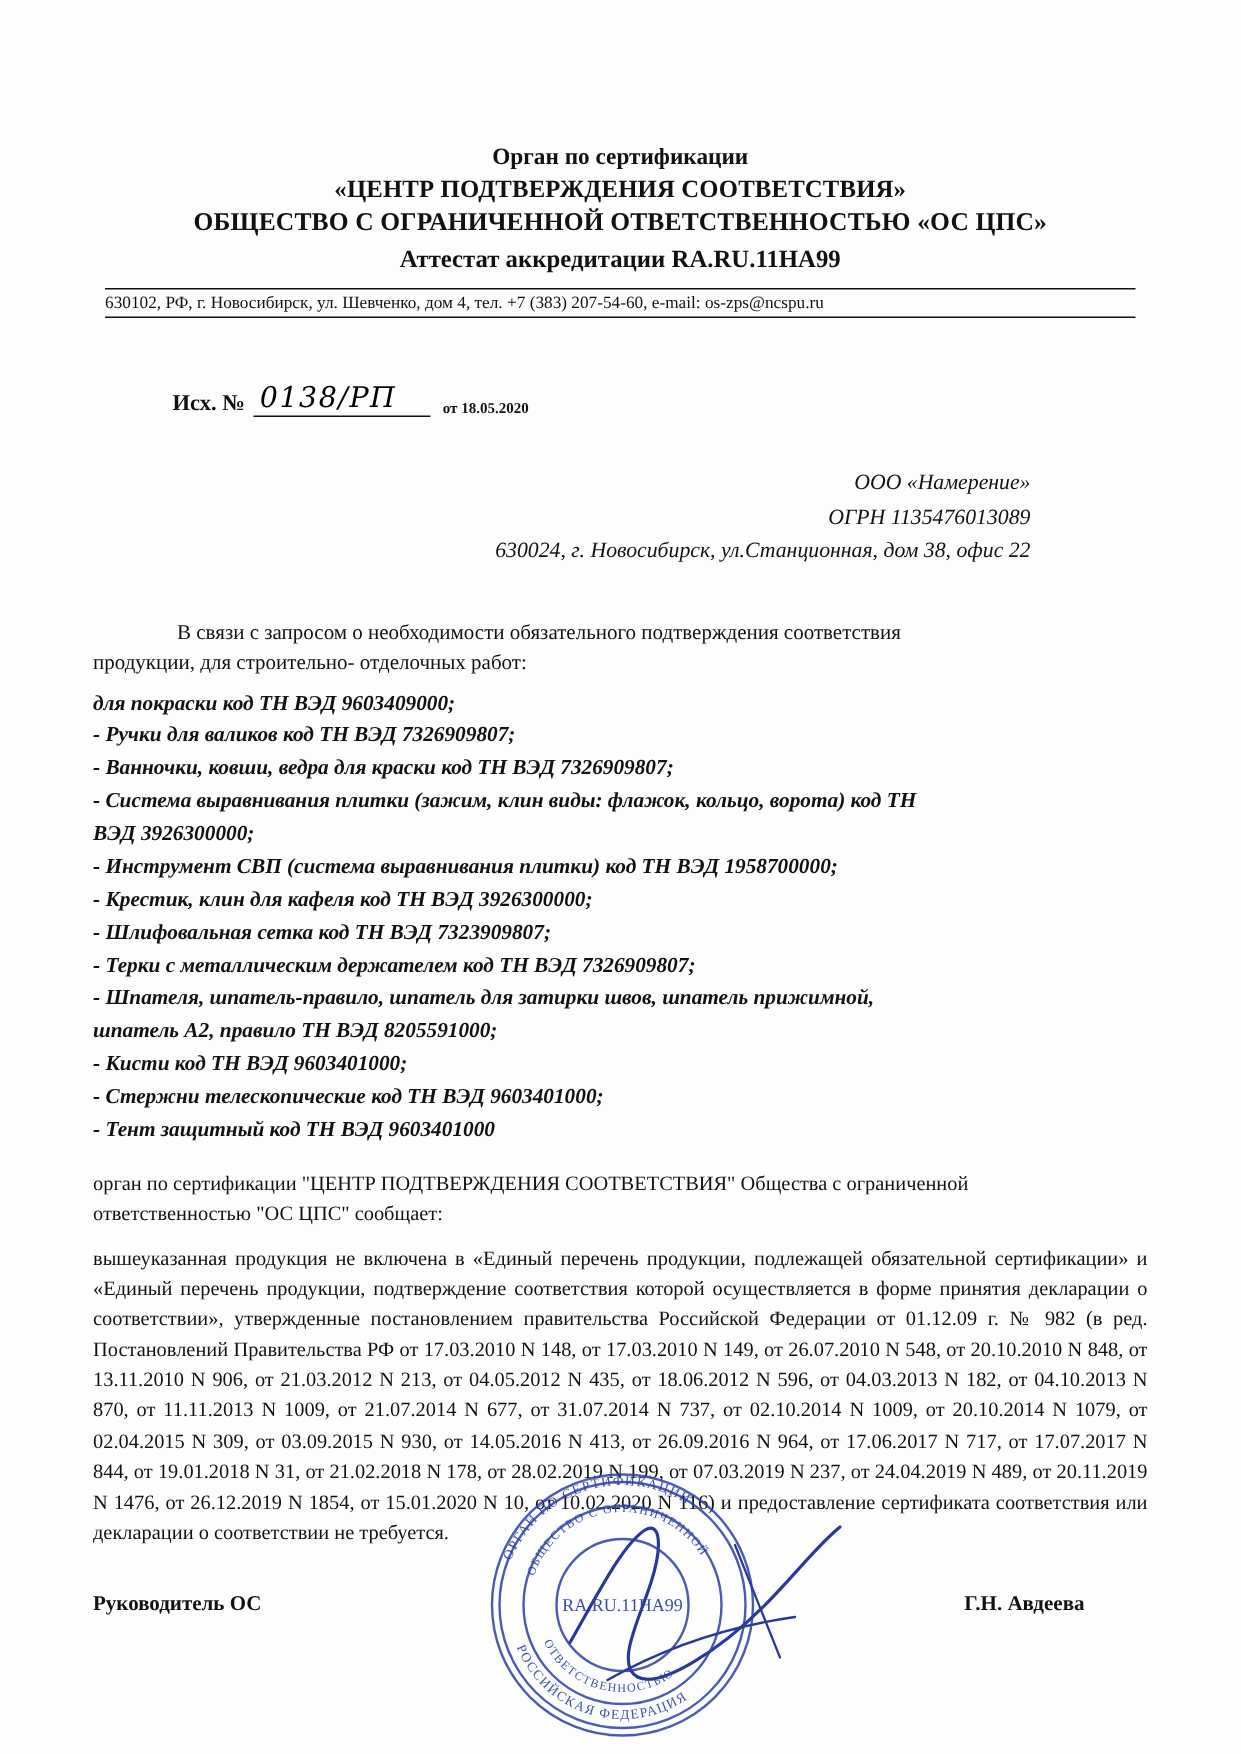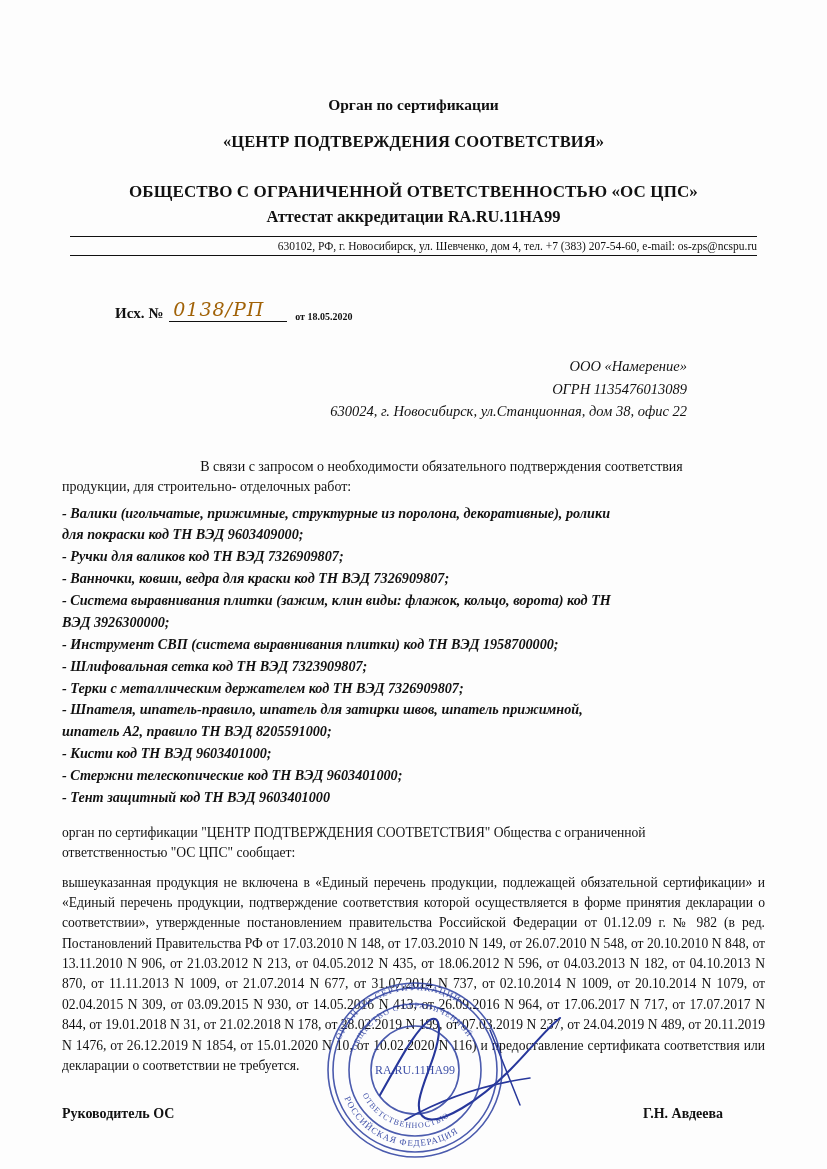--- a/index.html
+++ b/index.html
@@ -23,29 +23,29 @@
     padding: 95px 62px 40px 62px;
   }
 
   
   .header {
     text-align: center;
     font-weight: bold;
     line-height: 1.32;
   }
   .header .l1 { font-size: 15.5px; }
-  .header .l2 { font-size: 16.5px; letter-spacing: .1px; margin-top: 16px; }
-  .header .l3 { font-size: 17px; letter-spacing: .1px; margin-top: 28px; }
+  .header .l2 { font-size: 16.5px; letter-spacing: .1px; }
+  .header .l3 { font-size: 17px; letter-spacing: .1px; }
   .header .l4 { font-size: 16.5px; margin-top: 2px; }
 
   .addr-bar {
     margin: 9px 8px 0 8px;
     border-top: 1px solid #111;
     border-bottom: 1px solid #111;
-    text-align: right;
+    text-align: left;
     font-size: 11.5px;
     padding: 3px 0 3px 0;
     font-family: "Liberation Serif", serif;
   }
 
   
   .outgoing {
     margin-top: 40px;
     margin-left: 53px;
     font-size: 15px;
@@ -63,21 +63,21 @@
     margin: 0 8px 0 2px;
   }
   .outgoing .handwritten span {
     position: absolute;
     left: 4px;
     bottom: 1px;
     font-family: "DejaVu Serif", serif;
     font-style: italic;
     font-weight: normal;
     font-size: 19px;
-    color: #a16207;
+    color: #000000;
     letter-spacing: 1px;
   }
   .outgoing .date { font-size: 10px; }
 
   
   .addressee {
     margin-top: 33px;
     text-align: right;
     padding-right: 78px;
     font-style: italic;
@@ -85,21 +85,21 @@
     font-size: 14.5px;
     line-height: 1.55;
   }
 
   
   .intro {
     margin-top: 34px;
     font-size: 14px;
     line-height: 1.42;
   }
-  .intro .first { text-indent: 56px; display: block; text-align: center; }
+  .intro .first { text-indent: 56px; display: block; }
 
   .prod-list {
     margin-top: 6px;
     font-style: italic;
     font-weight: bold;
     font-size: 14.2px;
     line-height: 1.47;
   }
   .prod-list div { margin-bottom: 1px; }
 
@@ -176,27 +176,27 @@
     <div>ОГРН 1135476013089</div>
     <div>630024, г. Новосибирск, ул.Станционная, дом 38, офис 22</div>
   </div>
 
   <div class="intro">
     <span class="first">В связи с запросом о необходимости обязательного подтверждения соответствия</span>
     <span>продукции, для строительно- отделочных работ:</span>
   </div>
 
   <div class="prod-list">
-    <div>- Валики (игольчатые, прижимные, структурные из поролона, декоративные), ролики</div>
     <div>для покраски код ТН ВЭД 9603409000;</div>
     <div>- Ручки для валиков код ТН ВЭД 7326909807;</div>
     <div>- Ванночки, ковши, ведра для краски код ТН ВЭД 7326909807;</div>
     <div>- Система выравнивания плитки (зажим, клин виды: флажок, кольцо, ворота) код ТН</div>
     <div>ВЭД 3926300000;</div>
     <div>- Инструмент СВП (система выравнивания плитки) код ТН ВЭД 1958700000;</div>
+    <div>- Крестик, клин для кафеля код ТН ВЭД 3926300000;</div>
     <div>- Шлифовальная сетка код ТН ВЭД 7323909807;</div>
     <div>- Терки с металлическим держателем код ТН ВЭД 7326909807;</div>
     <div>- Шпателя, шпатель-правило, шпатель для затирки швов, шпатель прижимной,</div>
     <div>шпатель А2, правило ТН ВЭД 8205591000;</div>
     <div>- Кисти код ТН ВЭД 9603401000;</div>
     <div>- Стержни телескопические код ТН ВЭД 9603401000;</div>
     <div>- Тент защитный код ТН ВЭД 9603401000</div>
   </div>
 
   <div class="after-list">

